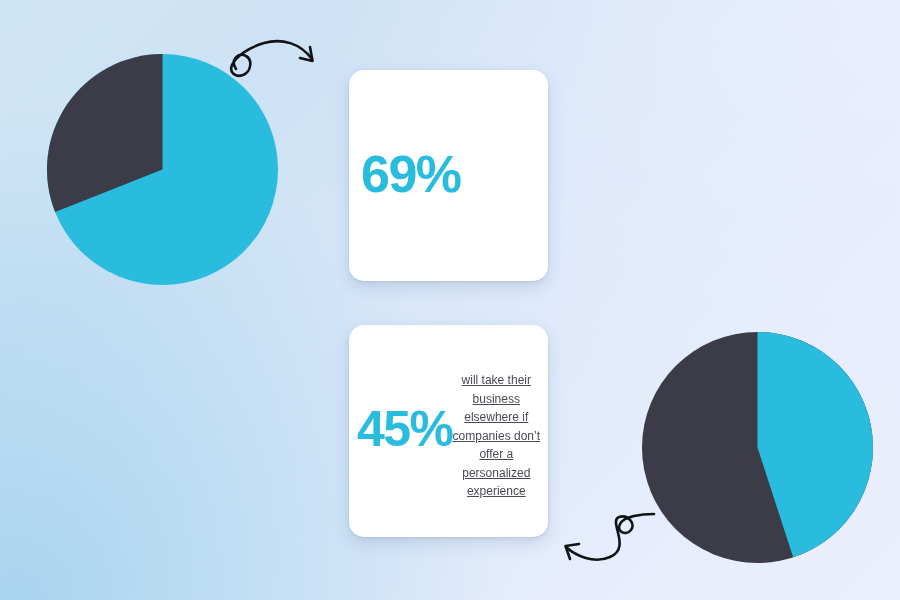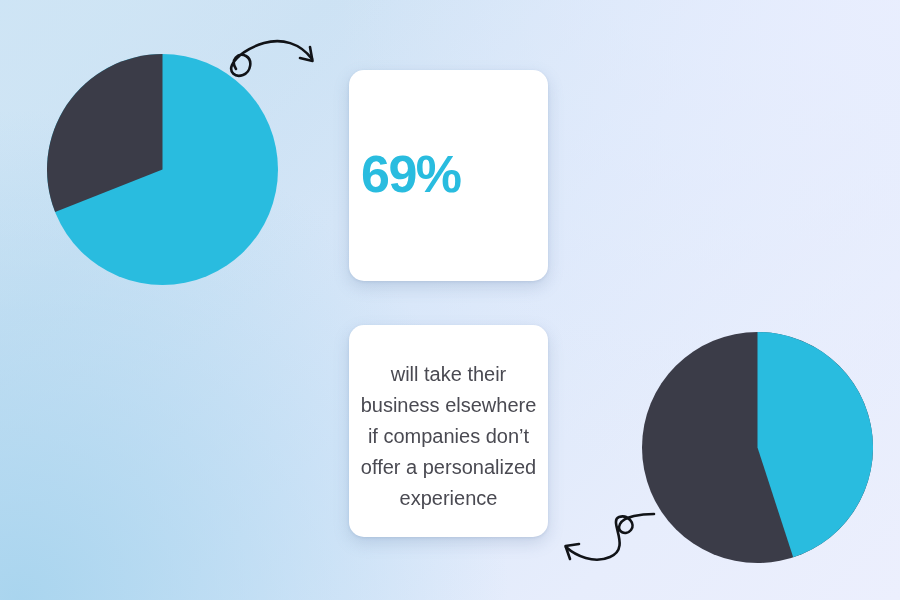--- a/index.html
+++ b/index.html
@@ -86,21 +86,21 @@
     font-size: 50px;
     margin-bottom: 14px;
   }
   .stat-caption {
     color: #4a4a52;
     font-size: 15.5px;
     line-height: 1.55;
     text-align: center;
     margin: 0;
   }
-  #card-45 .stat-caption { font-size: 20px; }
+  #card-45 .stat-caption { font-size: 12px; text-decoration: underline; }
 
   .doodle {
     position: absolute;
     pointer-events: none;
   }
   #arrow-top {
     left: 226px;
     top: 34px;
     width: 100px;
     height: 52px;
@@ -150,16 +150,17 @@
         <path d="M29 36 L 15.5 38 L 20 51"></path>
       </g>
     </svg>
   </div>
 
   <div class="stat-card" id="card-69">
     <div class="stat-number">69%</div>
   </div>
 
   <div class="stat-card" id="card-45">
+    <div class="stat-number">45%</div>
     <div class="stat-caption">will take their business elsewhere if companies don’t offer a personalized experience</div>
   </div>
 
 </div>
 
 </body></html>

